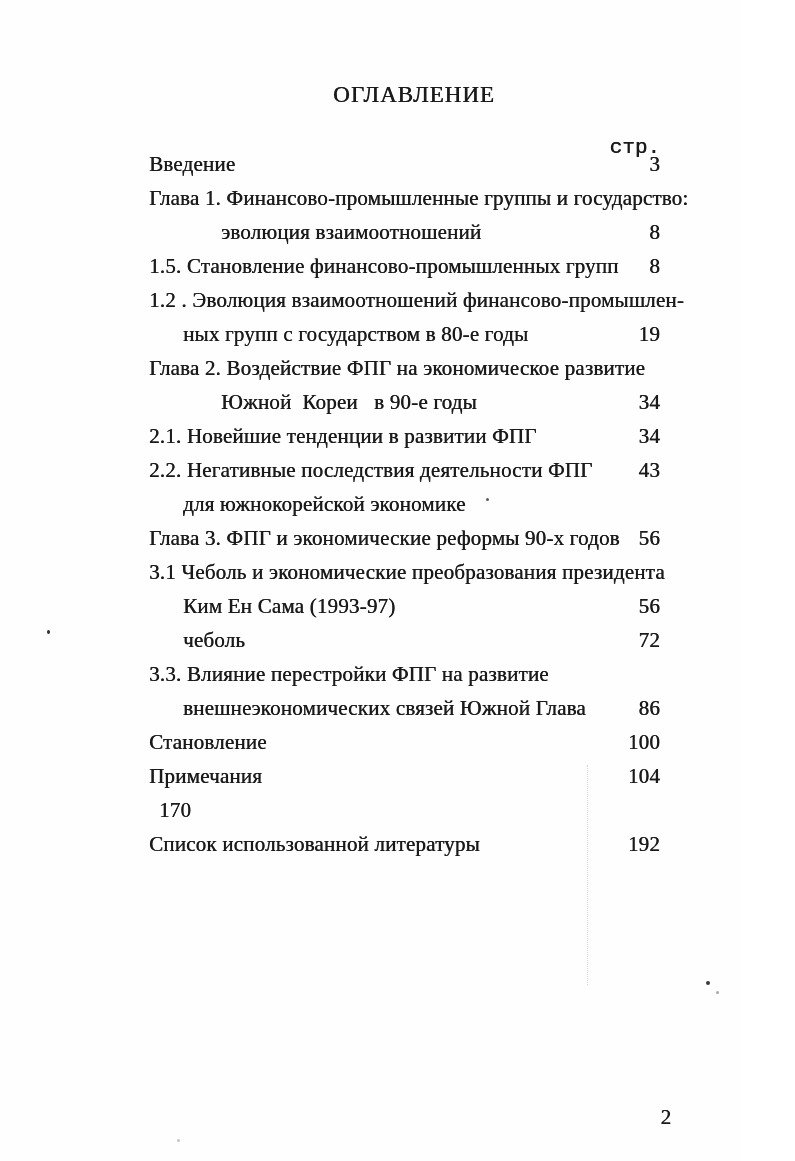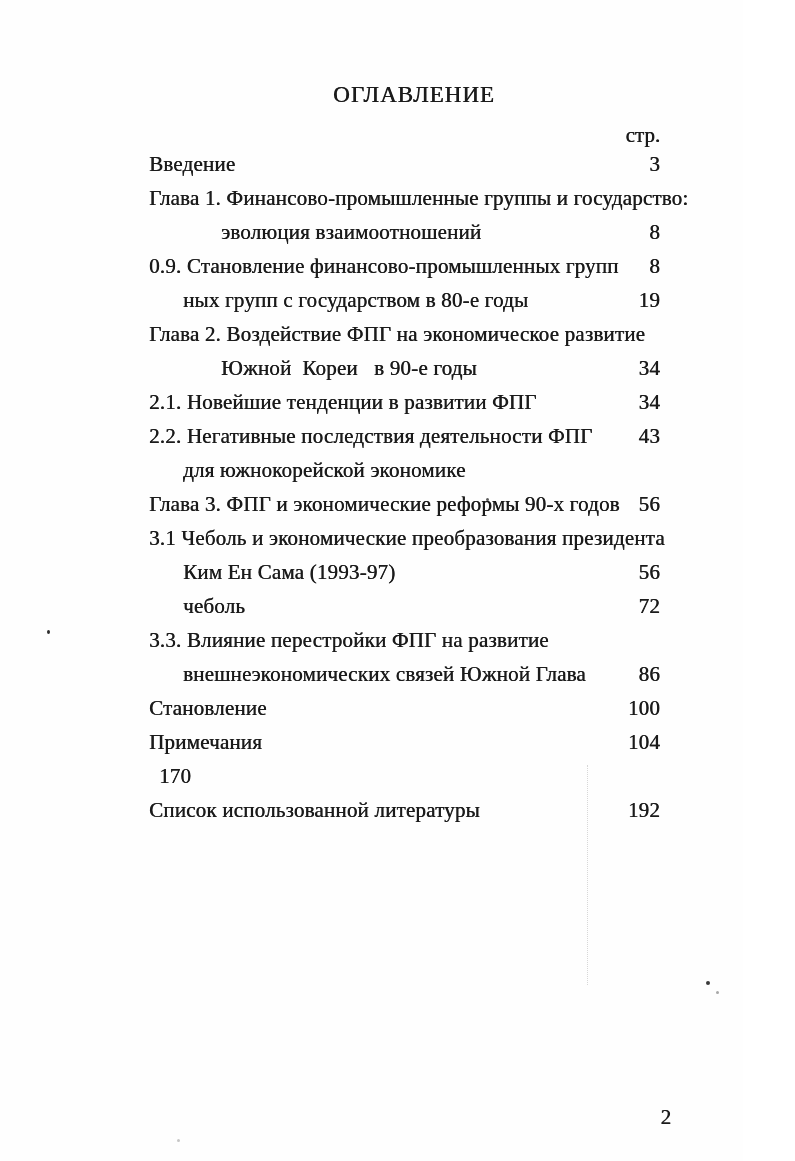--- a/index.html
+++ b/index.html
@@ -22,24 +22,25 @@
     left: 0;
     width: 828px; 
     text-align: center;
     font-size: 23px;
     letter-spacing: 1px;
     text-shadow: 0.5px 0 0 currentColor;
     white-space: pre;
   }
   .col-header {
     position: absolute;
-    top: 123px;
+    top: 136px;
     right: 83px;
     font-size: 21px;
     text-shadow: 0.4px 0 0 currentColor;
+    font-family: Liberation Mono, monospace;
   }
   .toc {
     position: absolute;
     top: 147px;
     left: 149px;
     right: 83px;
   }
   .toc-row {
     display: flex;
     justify-content: space-between;
@@ -95,22 +96,26 @@
       </div>
       <div class="toc-row indent-0">
         <span class="toc-text">Глава 1. Финансово-промышленные группы и государство:</span>
         <span class="toc-page"></span>
       </div>
       <div class="toc-row indent-2">
         <span class="toc-text">эволюция взаимоотношений</span>
         <span class="toc-page">8</span>
       </div>
       <div class="toc-row indent-0">
-        <span class="toc-text">0.9. Становление финансово-промышленных групп</span>
+        <span class="toc-text">1.5. Становление финансово-промышленных групп</span>
         <span class="toc-page">8</span>
+      </div>
+      <div class="toc-row indent-0">
+        <span class="toc-text">1.2 . Эволюция взаимоотношений финансово-промышлен-</span>
+        <span class="toc-page"></span>
       </div>
       <div class="toc-row indent-1">
         <span class="toc-text">ных групп с государством в 80-е годы</span>
         <span class="toc-page">19</span>
       </div>
       <div class="toc-row indent-0">
         <span class="toc-text">Глава 2. Воздействие ФПГ на экономическое развитие</span>
         <span class="toc-page"></span>
       </div>
       <div class="toc-row indent-2">

